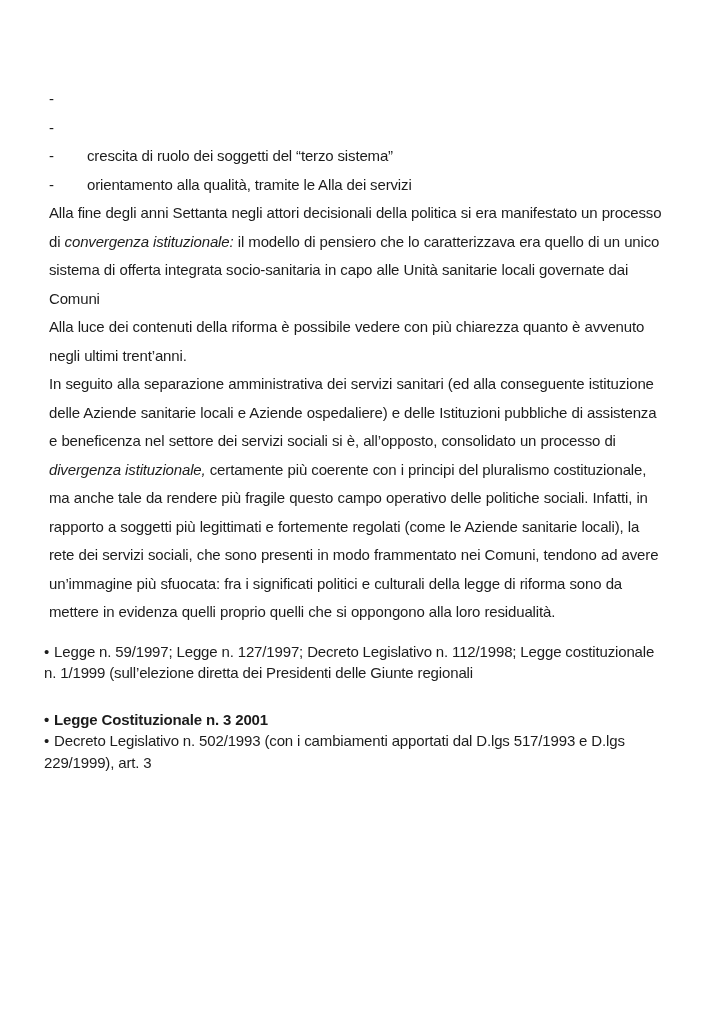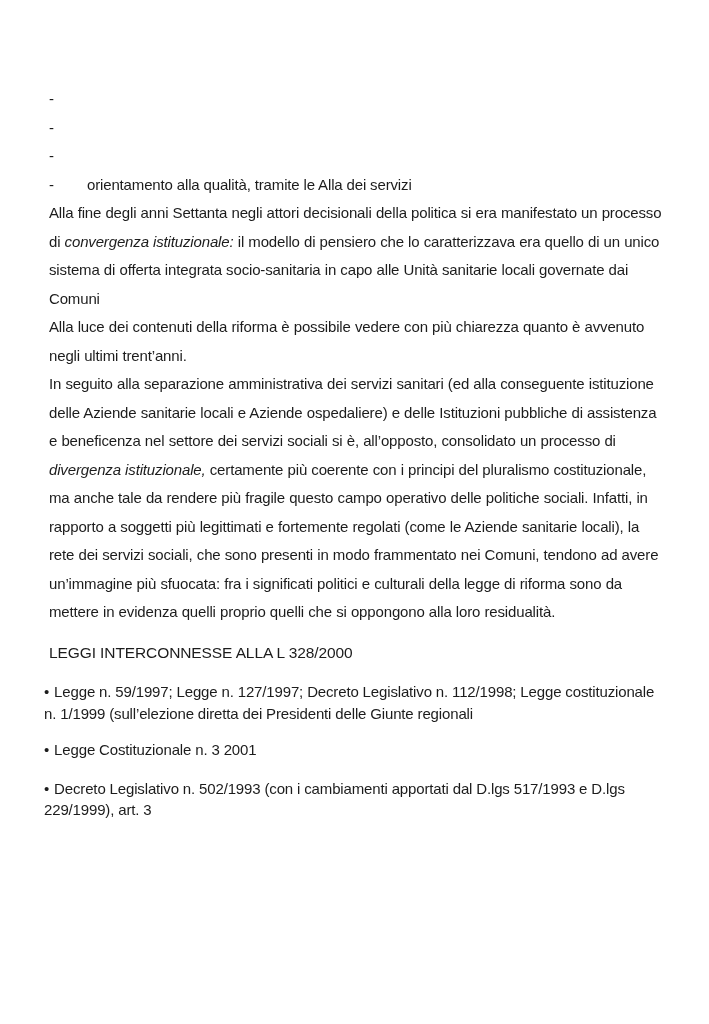--- a/index.html
+++ b/index.html
@@ -53,55 +53,55 @@
     margin: 12px 0 0 0;
   }
   .bullet-para {
     font-size: 15px;
     line-height: 21.5px;
     letter-spacing: -0.15px;
     margin: 0 0 0 -5px;
   }
   .bullet-1 { margin-top: 10px; }
   .bullet-2 { margin-top: 14px; }
-  .bullet-3 { margin-top: 15px; }
-  .bullet-4 { margin-top: 17px; }
+  .bullet-3 { margin-top: 25px; font-weight: bold; }
+  .bullet-4 { }
   .bullet-marker {
     margin-right: 5px;
   }
 </style>
 </head>
 <body>
 
 <div class="page">
 
 
   <div class="dash-list">
     <div class="dash-item">
       <span class="dash-marker">-</span>
     </div>
     <div class="dash-item">
       <span class="dash-marker">-</span>
     </div>
     <div class="dash-item">
       <span class="dash-marker">-</span>
+      <span class="dash-text">crescita di ruolo dei soggetti del “terzo sistema”</span>
     </div>
     <div class="dash-item">
       <span class="dash-marker">-</span>
       <span class="dash-text">orientamento alla qualità, tramite le Alla dei servizi</span>
     </div>
   </div>
 
   <p class="body-text"><span>Alla fine degli anni Settanta negli attori decisionali della politica si era manifestato un processo di </span><span class="italic-phrase">convergenza istituzionale:</span><span> il modello di pensiero che lo caratterizzava era quello di un unico sistema di offerta integrata socio-sanitaria in capo alle Unità sanitarie locali governate dai Comuni</span></p>
 
   <p class="body-text">Alla luce dei contenuti della riforma è possibile vedere con più chiarezza quanto è avvenuto negli ultimi trent’anni.</p>
 
   <p class="body-text"><span>In seguito alla separazione amministrativa dei servizi sanitari (ed alla conseguente istituzione delle Aziende sanitarie locali e Aziende ospedaliere) e delle Istituzioni pubbliche di assistenza e beneficenza  nel settore dei servizi sociali si è, all’opposto, consolidato un processo di </span><span class="italic-phrase">divergenza istituzionale,</span><span> certamente più coerente con i principi del pluralismo costituzionale, ma anche tale da rendere più fragile questo campo operativo delle politiche sociali. Infatti, in rapporto a soggetti più legittimati e fortemente regolati (come le Aziende sanitarie locali), la rete dei servizi sociali, che sono presenti in modo frammentato nei Comuni, tendono ad avere un’immagine più sfuocata: fra i significati politici e culturali della legge di riforma sono da mettere in evidenza quelli proprio quelli che si oppongono alla loro residualità.</span></p>
 
-  <h2 class="section-heading">LEGGI INTERCONNESSE ALLA L 328/2000</h2>
 
 
   <p class="bullet-para bullet-2"><span class="bullet-marker">•</span><span>Legge n. 59/1997; Legge n. 127/1997; Decreto Legislativo n. 112/1998; Legge costituzionale n. 1/1999 (sull’elezione diretta dei Presidenti delle Giunte regionali</span></p>
 
   <p class="bullet-para bullet-3"><span class="bullet-marker">•</span><span>Legge Costituzionale n. 3 2001</span></p>
 
   <p class="bullet-para bullet-4"><span class="bullet-marker">•</span><span>Decreto Legislativo n. 502/1993 (con i cambiamenti apportati dal D.lgs 517/1993 e D.lgs 229/1999), art. 3</span></p>
 
 </div>
 

